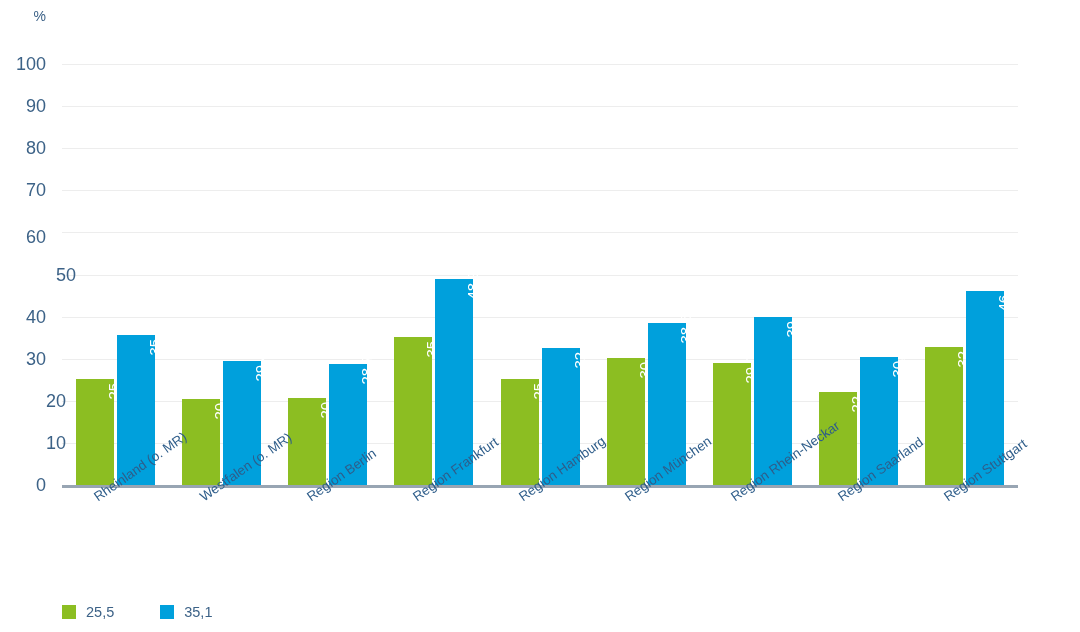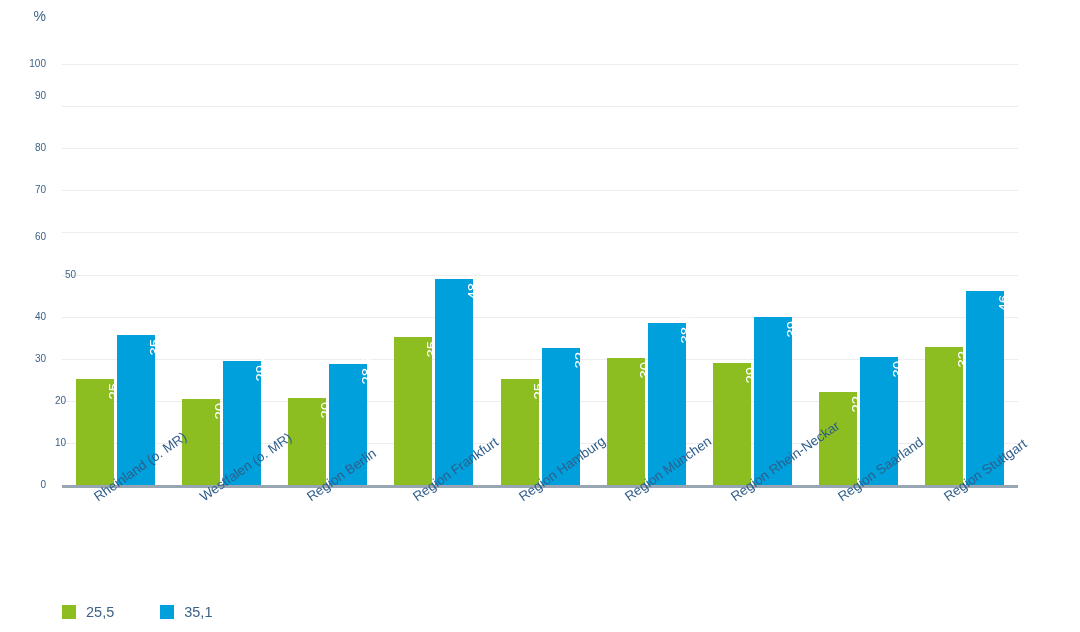--- a/index.html
+++ b/index.html
@@ -56,21 +56,21 @@
     height: 3px;
     background: #98a5b3;
   }
 
   
   .ytick {
     position: absolute;
     left: 0px;
     width: 46px;
     text-align: right;
-    font-size: 10px;
+    font-size: 18px;
     color: #3c6287;
     line-height: 14px;
     margin-top: -7px;
   }
 
   
   .bar {
     position: absolute;
     bottom: 0;
     width: 38px;
@@ -150,21 +150,21 @@
   <div id="yticks">
       <div class="ytick" style="top: 485px;">0</div>
       <div class="ytick" style="top: 443px; margin-left: 20px;">10</div>
       <div class="ytick" style="top: 401px; margin-left: 20px;">20</div>
       <div class="ytick" style="top: 359px;">30</div>
       <div class="ytick" style="top: 317px;">40</div>
       <div class="ytick" style="top: 275px; padding-left: 30px;">50</div>
       <div class="ytick" style="top: 237px;">60</div>
       <div class="ytick" style="top: 190px;">70</div>
       <div class="ytick" style="top: 148px;">80</div>
-      <div class="ytick" style="top: 96px;">90</div>
+      <div class="ytick" style="top: 106px;">90</div>
       <div class="ytick" style="top: 64px;">100</div>
     </div>
 
   <div class="baseline"></div>
 
   <div id="plot-area">
       <div class="bar s0" title="Rheinland (o. MR) — 25,5: 25,1" style="left: 13.6111px; height: 105.671px;">
         <div class="bar-label">25,1</div>
       </div>
       <div class="bar s1" title="Rheinland (o. MR) — 35,1: 35,6" style="left: 54.6111px; height: 149.876px;">

